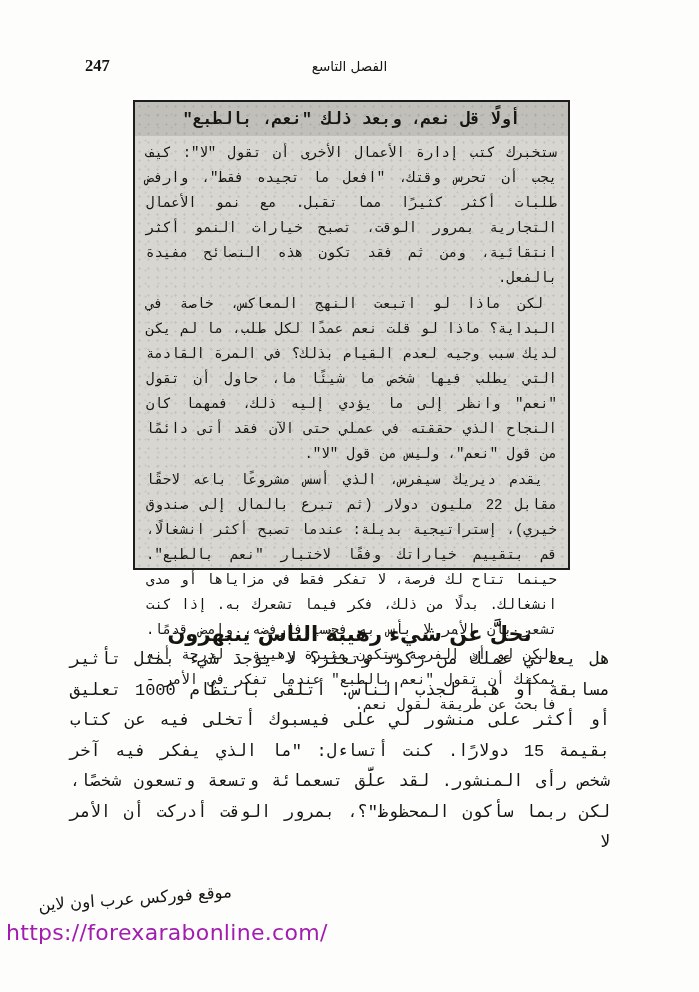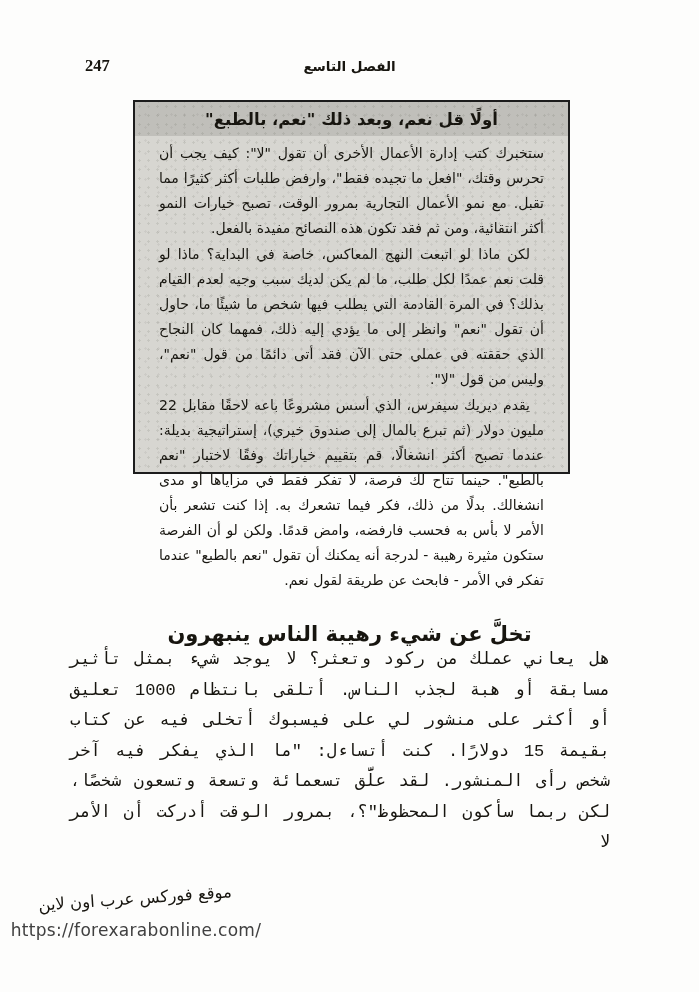--- a/index.html
+++ b/index.html
@@ -10,54 +10,55 @@
     font-family:"DejaVu Sans", sans-serif;
     color:#17150f;
     direction:rtl;
     overflow:hidden;
   }
 
   
   .page-header { position:absolute; top:56px; left:0; width:100%; height:24px; }
   .chapter-title {
     position:absolute; top:2px; left:0; right:0;
-    text-align:center; font-size:13.5px; font-weight:bold;
+    text-align:center; font-size:13.5px; font-weight:normal;
     letter-spacing:0.5px;
   }
   .page-number {
     position:absolute; top:0; left:85px;
     direction:ltr;
     font-family:"Liberation Serif", serif;
     font-size:16.5px; font-weight:bold;
   }
 
   
   .tip-box {
     position:absolute; top:100px; left:133px;
-    width:437px; height:374px;
+    width:437px; height:470px;
     border:2px solid #1c1c1c;
     background-color:#d7d6d1;
     background-image:
       radial-gradient(rgba(110,108,100,0.16) 1px, transparent 1.3px),
       radial-gradient(rgba(110,108,100,0.10) 1px, transparent 1.3px);
     background-size:9px 9px, 13px 13px;
     background-position:0 0, 4px 6px;
     padding:0 0 6px 0;
+    font-family:Liberation Mono, monospace;
   }
   .tip-box-title {
     display:block;
     margin:0 0 5px 0;
     padding:8px 6px 6px 6px;
     background:rgba(60,58,50,0.14);
     text-align:center;
     font-size:16.5px; font-weight:bold;
     line-height:20px;
   }
   .tip-paragraph {
-    padding:0 24px;
+    padding:0 11px;
     font-size:14px;
     line-height:25px;
     text-align:justify;
     text-align-last:right;
     margin-bottom:1px;
   }
   .tip-paragraph.indent { text-indent:14px; }
 
   
   .section-heading {
@@ -80,23 +81,23 @@
   .watermark-name {
     display:block;
     font-size:16.5px;
     transform:rotate(-4deg);
     transform-origin:left bottom;
   }
   .watermark-url {
     display:block;
     direction:ltr;
     margin-top:3px;
-    font-size:17px;
+    font-size:22px;
     letter-spacing:0.3px;
-    color:#404040;
+    color:#a21caf;
   }
 </style>
 </head>
 <body>
 
 <div class="page-header">
   <div class="chapter-title">الفصل التاسع</div>
   <div class="page-number">247</div>
 </div>
 

